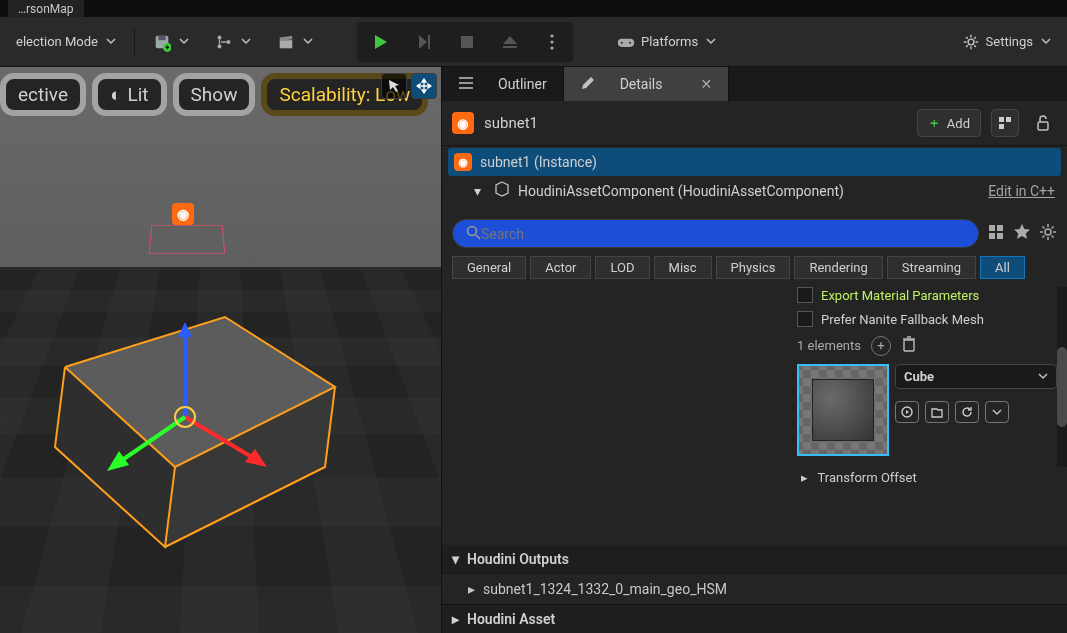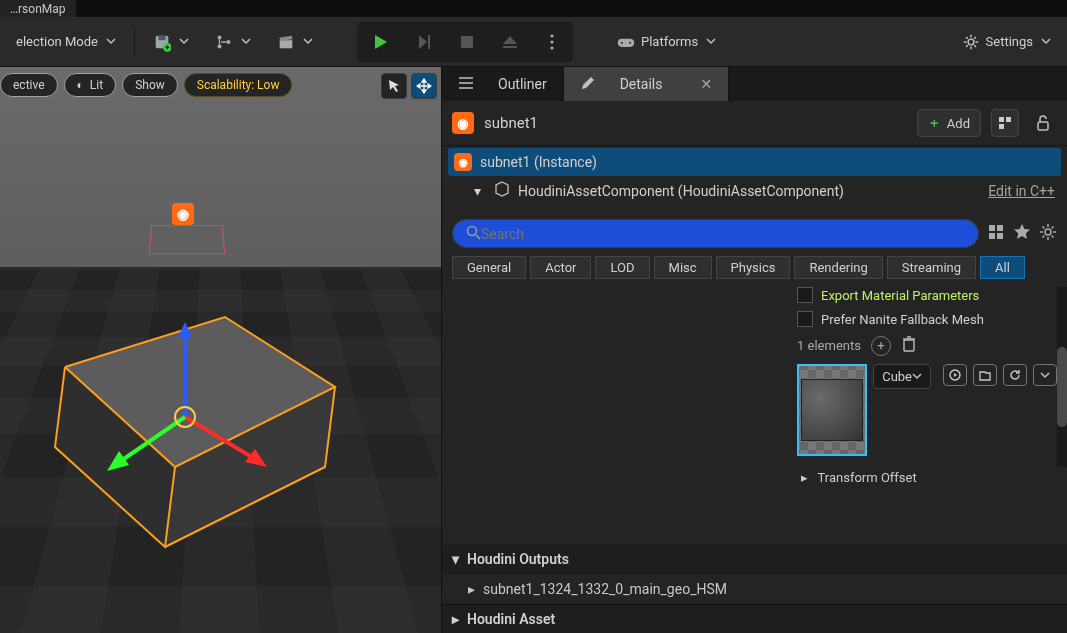--- a/index.html
+++ b/index.html
@@ -1,40 +1,40 @@
 <!DOCTYPE html>
 <html><head>
 <meta charset="utf-8">
 <style>
   * { box-sizing: border-box; margin: 0; padding: 0; font-family: "Segoe UI", Roboto, sans-serif; }
   body { width: 1067px; height: 633px; background: #1a1a1a; color: #d0d0d0; overflow: hidden; font-size: 13px; }
   .root { display: flex; flex-direction: column; width: 100%; height: 100%; }
 
   
   .tab-strip { height: 17px; background: #0e0e0e; display: flex; align-items: center; }
-  .tab-strip .level-tab { background: #232323; color: #c8c8c8; padding: 2px 10px; font-size: 12px; height: 17px; overflow: hidden; }
+  .tab-strip .level-tab { background: #232323; color: #c8c8c8; padding: 2px 10px; font-size: 12px; height: 17px; overflow: hidden; margin-left: 8px; }
 
   
   .toolbar { height: 50px; background: #2a2a2a; border-bottom: 1px solid #111; display: flex; align-items: center; padding: 0 4px; gap: 2px; }
   .tb-btn { height: 36px; padding: 0 12px; display: flex; align-items: center; gap: 6px; border-radius: 4px; cursor: pointer; }
   .tb-sep { width: 1px; height: 28px; background: #1a1a1a; margin: 0 4px; }
   .tb-icon { width: 18px; height: 18px; display: inline-flex; align-items: center; justify-content: center; }
   .chev { margin-left: 2px; }
   .tb-group { display: flex; align-items: center; gap: 2px; background: #1e1e1e; border-radius: 4px; padding: 2px; margin-left: 30px; }
   .play-btn svg { fill: #3fc83f; }
   .tb-btn.disabled svg { fill: #555; }
   .spacer { flex: 1; }
 
   
   .main { display: flex; flex: 1; min-height: 0; }
 
   
   .viewport-wrap { width: 442px; display: flex; flex-direction: column; background: #000; position: relative; border-right: 1px solid #111; }
   .viewport-overlay-row { position: absolute; top: 6px; left: 0; display: flex; gap: 6px; align-items: center; padding-left: 0; z-index: 2; }
-  .vp-pill { background: rgba(0,0,0,0.65); border: 1px solid #a3a3a3; border-radius: 14px; padding: 4px 12px; font-size: 12px; display: flex; align-items: center; gap: 6px; cursor: pointer; }
+  .vp-pill { background: rgba(0,0,0,0.65); border: 6px solid #a3a3a3; border-radius: 14px; padding: 4px 12px; font-size: 19px; display: flex; align-items: center; gap: 6px; cursor: pointer; }
   .vp-pill.scal { color: #ffd040; border-color: #5a4a1a; }
   .vp-right { position: absolute; top: 6px; right: 4px; display: flex; gap: 4px; z-index: 2; }
   .vp-sq { width: 26px; height: 26px; background: rgba(0,0,0,0.65); border: 1px solid #3c3c3c; border-radius: 4px; display: flex; align-items: center; justify-content: center; cursor: pointer; }
   .viewport-canvas { flex: 1; position: relative; background: linear-gradient(#6a6a6a,#4a4a4a); }
   
   .scene { position: absolute; inset: 0; overflow: hidden; }
   .floor { position: absolute; left: -40px; right: -40px; top: 200px; bottom: -40px;
            background: repeating-linear-gradient(90deg,#7a7a7a 0 40px,#6a6a6a 40px 80px),
                        repeating-linear-gradient(0deg,#7a7a7a 0 40px,#6a6a6a 40px 80px);
            background-blend-mode: multiply;
@@ -82,21 +82,21 @@
   .props-right { width: 270px; padding: 0 10px 0 0; display: flex; flex-direction: column; gap: 8px; }
   .check-row { display: flex; align-items: center; gap: 8px; font-size: 13px; }
   .checkbox { width: 16px; height: 16px; background: #1a1a1a; border: 1px solid #555; }
   .elem-row { display: flex; align-items: center; gap: 10px; font-size: 13px; color: #aaa; }
   .circ-btn { width: 20px; height: 20px; border: 1px solid #777; border-radius: 50%; display:flex;align-items:center;justify-content:center; font-size: 13px; cursor:pointer; }
   .thumb-row { display: flex; gap: 6px; align-items: flex-start; }
   .thumb { width: 92px; height: 92px; border: 2px solid #38bdf8; background:
             repeating-conic-gradient(#777 0% 25%, #666 0% 50%) 50% / 16px 16px;
             position: relative; display:flex;align-items:center;justify-content:center; }
   .thumb-inner { width: 62px; height: 62px; background: radial-gradient(circle at 30% 30%, #6b6b6b, #333); border: 1px solid #222; }
-  .thumb-col { flex: 1; display: flex; flex-direction: row; gap: 12px; }
+  .thumb-col { flex: 1; display: flex; flex-direction: column; gap: 12px; font-weight: bold; }
   .dropdown { background: #1a1a1a; border: 1px solid #444; border-radius: 4px; padding: 4px 8px; display: flex; align-items: center; justify-content: space-between; cursor: pointer; font-size: 13px; }
   .mini-row { display: flex; gap: 6px; }
   .collapse-row { display: flex; align-items: center; gap: 10px; padding: 6px 4px; font-size: 13px; color: #ccc; }
   .section-header { background: #1e1e1e; padding: 6px 10px; display: flex; align-items: center; gap: 8px; font-size: 14px; font-weight: 600; }
   .output-row { padding: 7px 10px 7px 26px; font-size: 14px; color: #c8c8c8; border-top: 1px solid #1a1a1a; display:flex;align-items:center;gap:8px; }
   .vscroll { position: absolute; right: 0; top: 0; width: 10px; height: 180px; background: #1a1a1a; }
   .vscroll-thumb { position: absolute; right: 0; top: 60px; width: 10px; height: 80px; background: #4a4a4a; border-radius: 5px; }
   .bottom-stack { margin-top: auto; }
 
   .full-bottom { width: 100%; }

